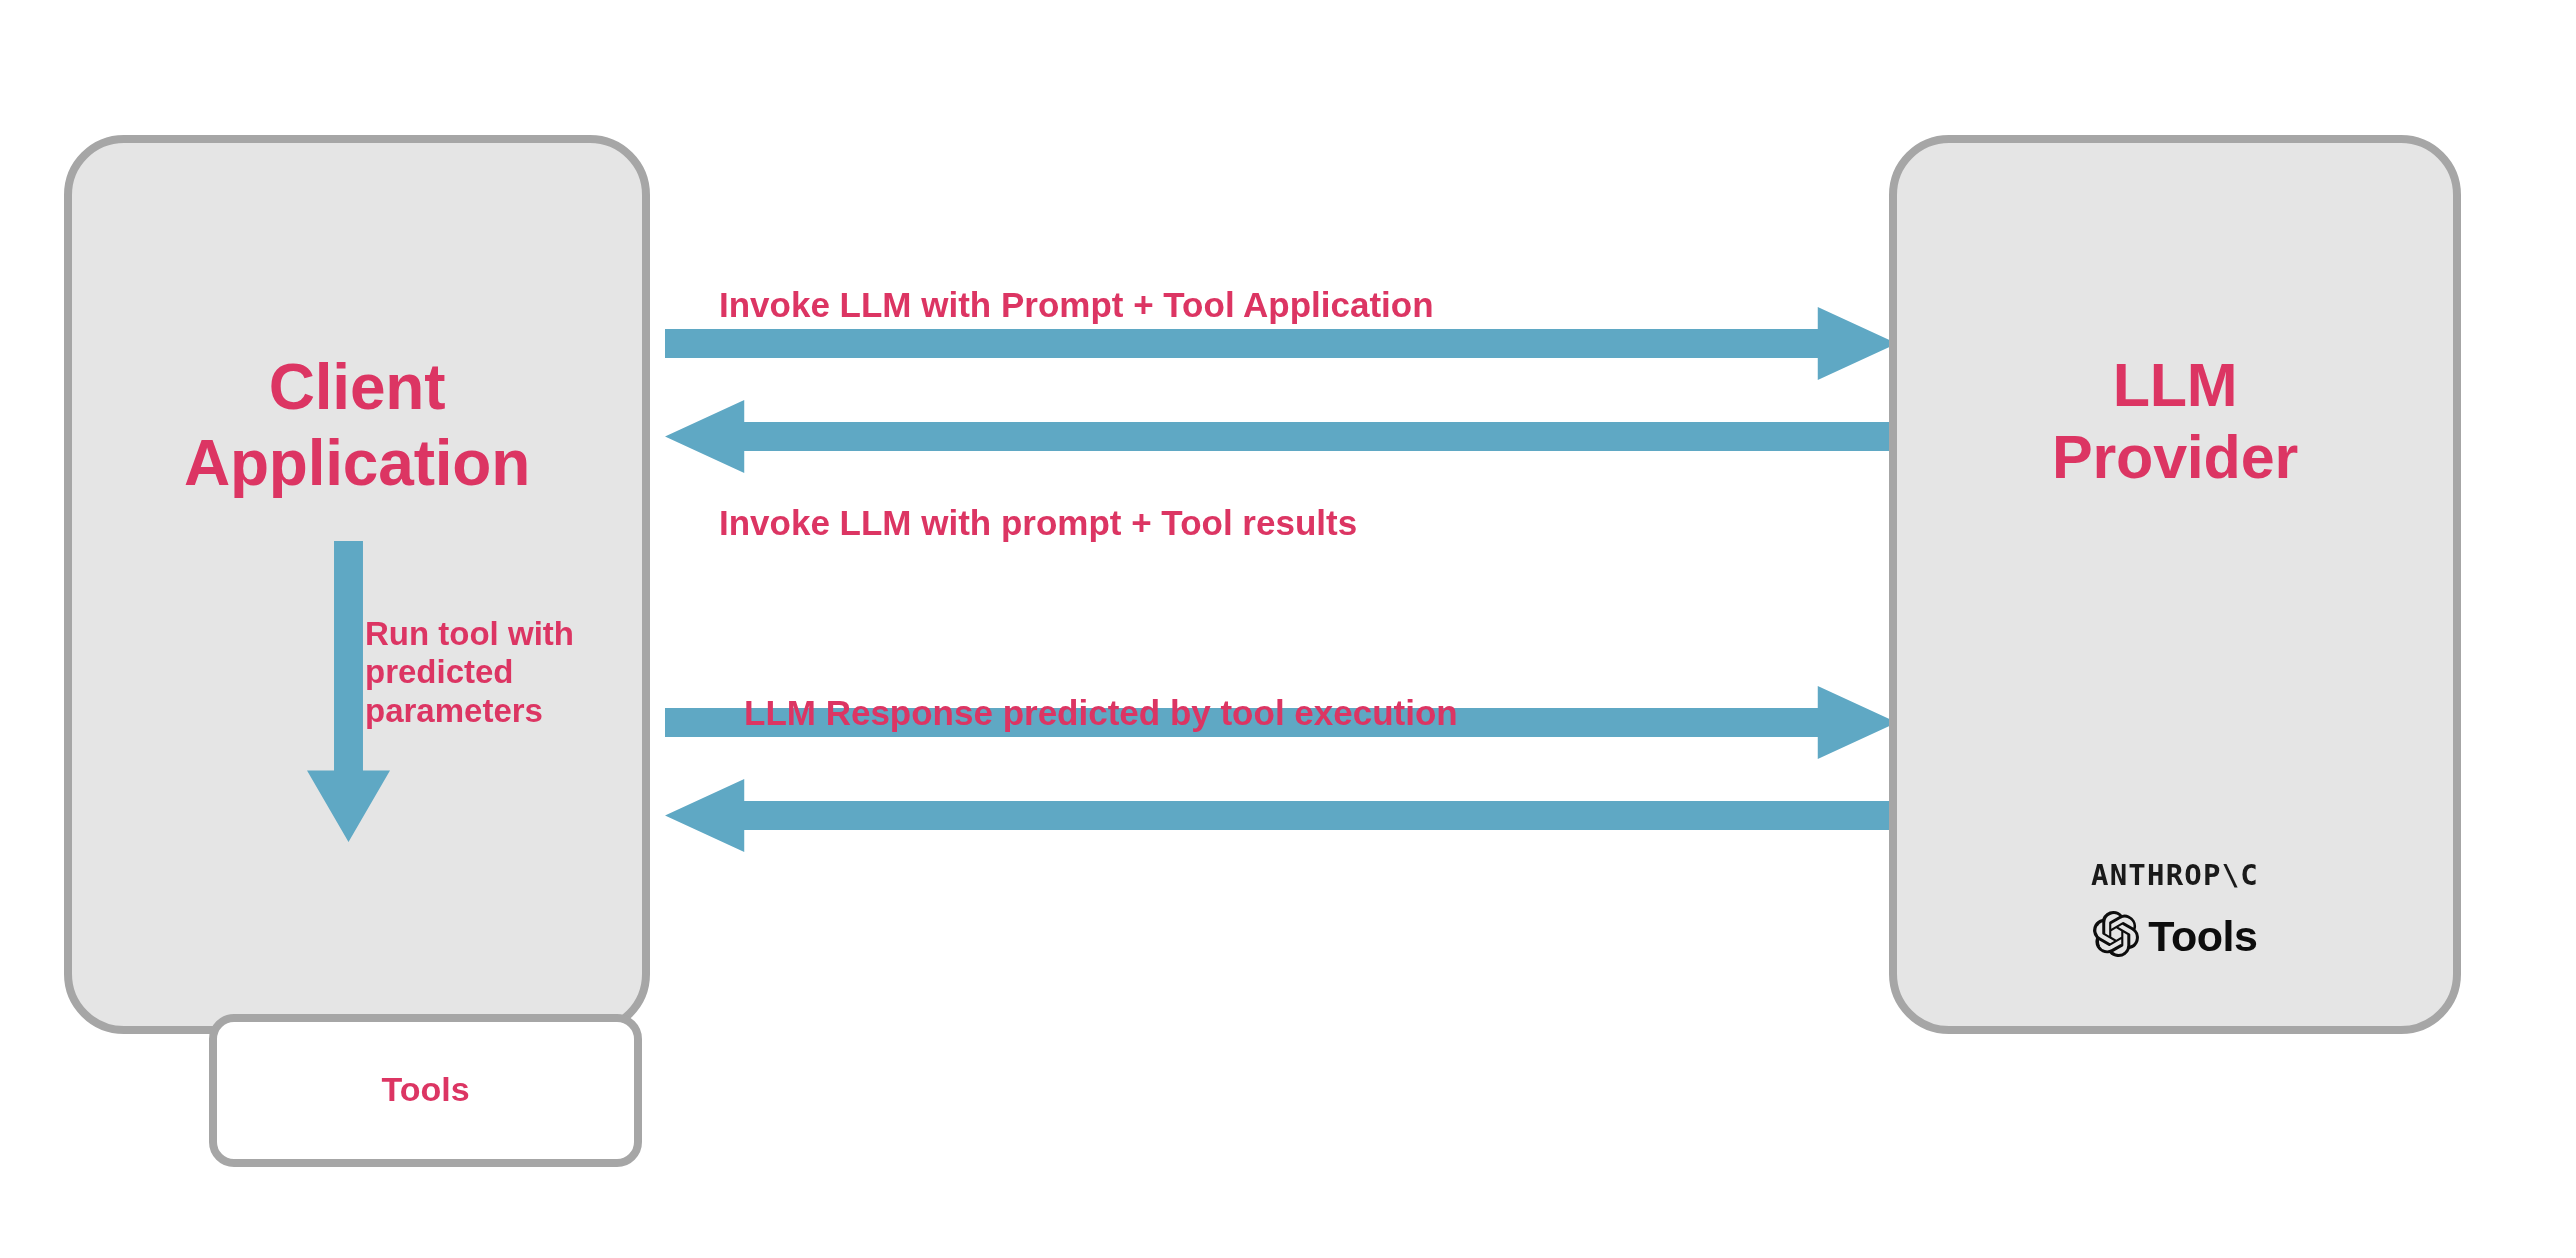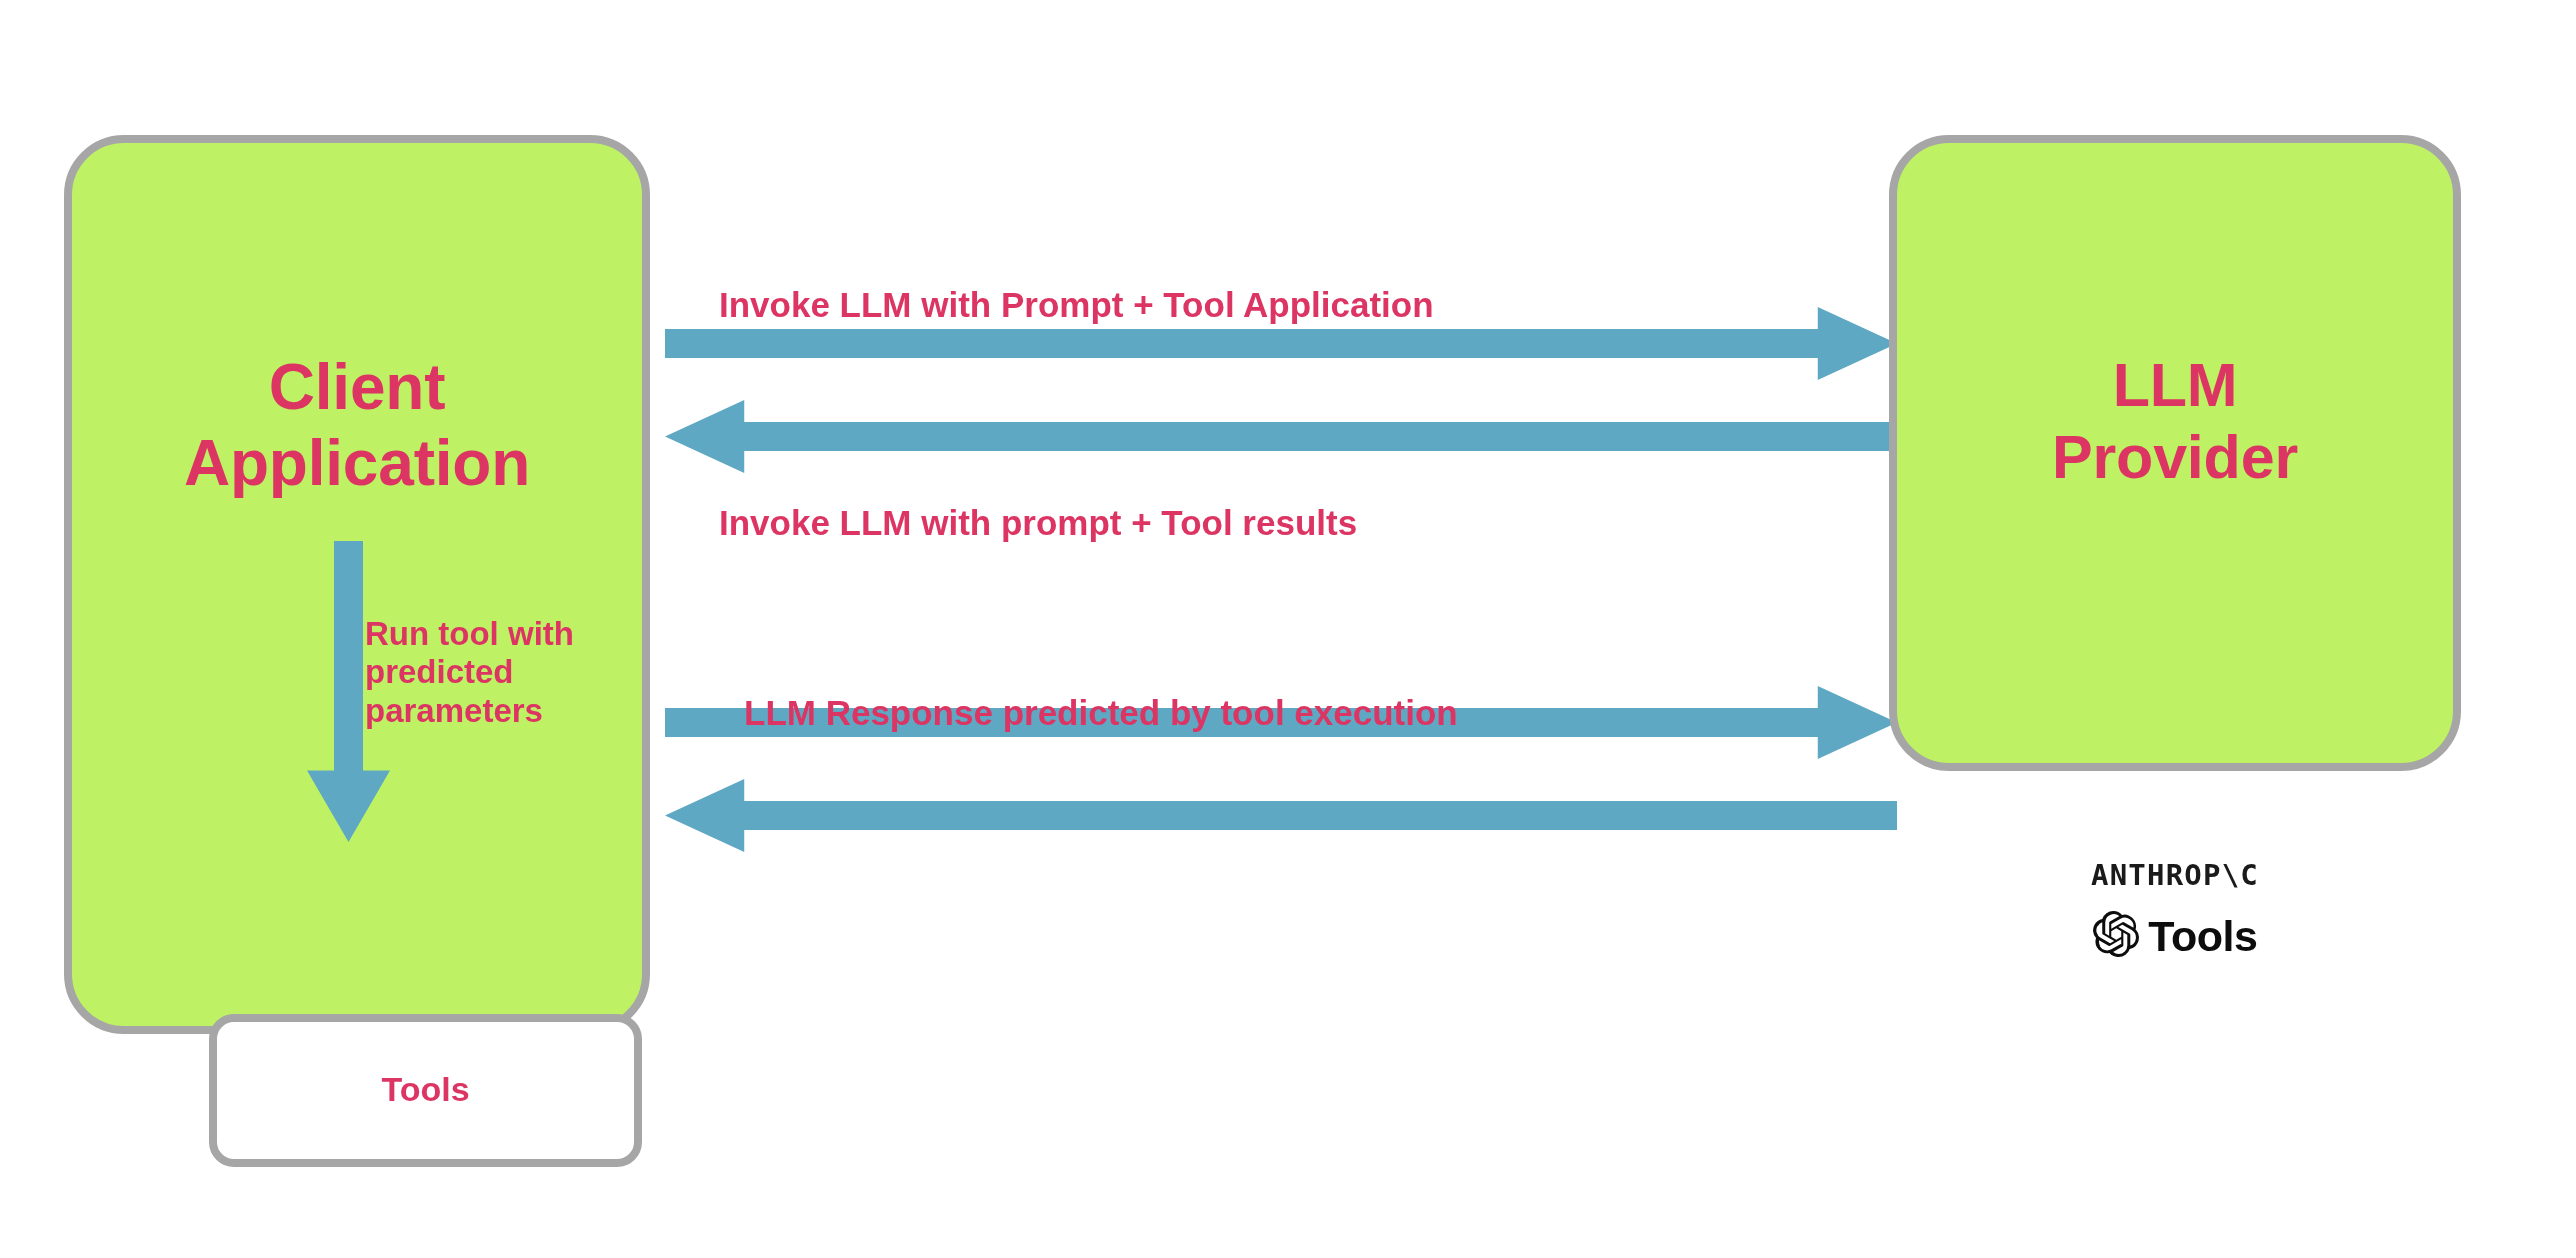--- a/index.html
+++ b/index.html
@@ -17,33 +17,33 @@
     background: #ffffff;
     overflow: hidden;
   }
 
   
   .node-box {
     position: absolute;
     box-sizing: border-box;
     border: 8.7px solid #a6a6a6;
     border-radius: 60px;
-    background: #bef264;
+    background: #e5e5e5;
   }
   #client-box {
     left: 64px;
     top: 135px;
     width: 586px;
     height: 899px;
   }
   #provider-box {
     left: 1889px;
     top: 135px;
     width: 572px;
-    height: 636px;
+    height: 899px;
   }
   .tools-box {
     position: absolute;
     box-sizing: border-box;
     border: 8.7px solid #a6a6a6;
     border-radius: 25px;
     background: #ffffff;
     left: 137px;
     top: 871px;
     width: 433px;

